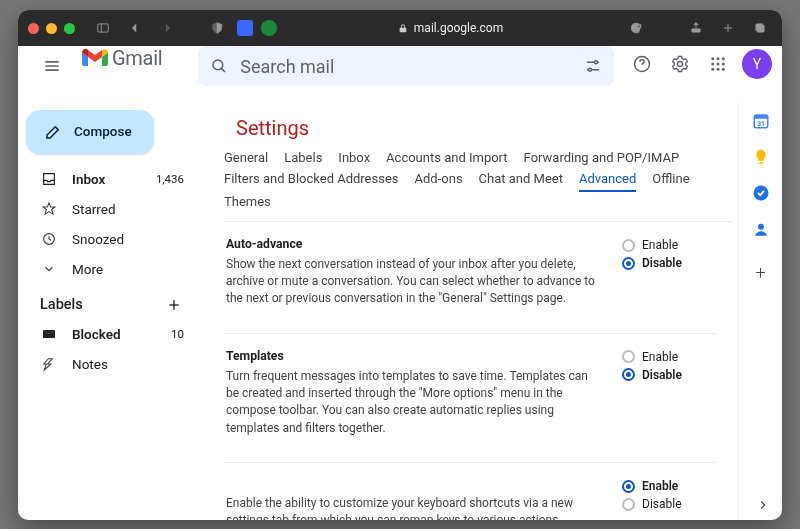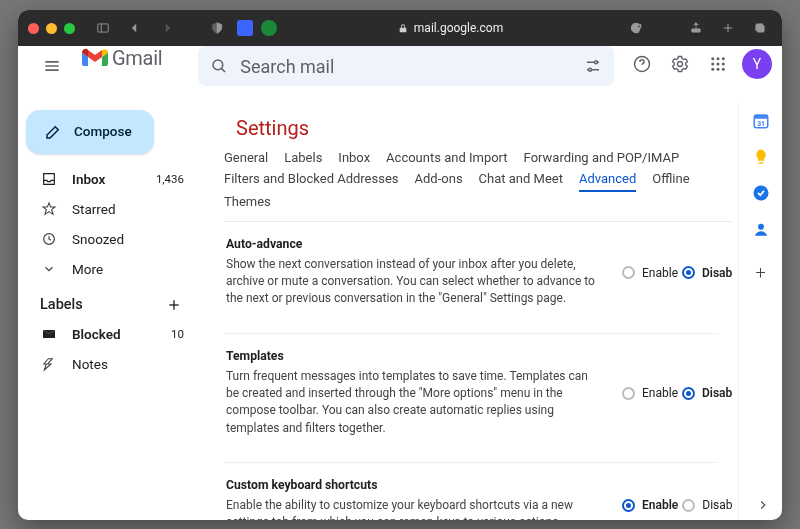--- a/index.html
+++ b/index.html
@@ -42,21 +42,21 @@
 .pgtitle{font-size:20px;color:#b91c1c;margin:4px 12px 10px}
 .tabs{display:flex;flex-wrap:wrap;gap:2px 16px;font-size:13px;color:#444;padding-bottom:8px}
 .tabs span{cursor:pointer;padding-bottom:4px}
 .tabs span.active{color:#0b57d0;border-bottom:2.5px solid #0b57d0;font-weight:400}
 .scroll{flex:1;overflow-y:auto;padding-right:14px;border-top:1px solid #e8eaed;position:relative}
 .scroll::-webkit-scrollbar{width:8px}
 .scroll::-webkit-scrollbar-thumb{background:#dadce0;border-radius:4px}
 .row{display:flex;gap:24px;padding:14px 6px 25px 2px;border-bottom:1px solid #eee;font-size:12px;color:#444}
 .row .desc{flex:1;line-height:1.45}
 .row .desc b{color:#202124;font-size:12.2px;display:inline-block;margin-bottom:2px}
-.opts{width:90px;flex-shrink:0;display:flex;flex-direction:row;gap:4px;padding-top:2px}
+.opts{width:90px;flex-shrink:0;display:flex;flex-direction:column;gap:4px;padding-top:2px}
 .opt{display:flex;align-items:center;gap:7px;font-size:12px;color:#202124}
 .opt .rb{width:13px;height:13px;border-radius:50%;border:2px solid #bbb;position:relative;flex-shrink:0}
 .opt.sel{font-weight:600}
 .opt.sel .rb{border-color:#0b57d0}
 .opt.sel .rb:after{content:"";position:absolute;inset:2px;border-radius:50%;background:#0b57d0}
 .rpane{width:44px;flex-shrink:0;display:flex;flex-direction:column;align-items:center;padding-top:10px;gap:18px;position:relative;border-left:1px solid #f1f3f4}
 .rpic{width:18px;height:18px;border-radius:3px}
 .rpane .plus{color:#444;font-size:18px;font-weight:300;margin-top:6px}
 .rpane .chev{position:absolute;bottom:8px;right:12px;color:#444}
 svg{display:block}
@@ -301,21 +301,21 @@
                   <span class="rb"></span>
                   <span>Enable</span>
                 </div>
                 <div class="opt sel">
                   <span class="rb"></span>
                   <span>Disable</span>
                 </div>
               </div>
             </div>
             <div class="row">
-              <div class="desc"><b>Custom keyboard shortcuts</b><br><span>Enable the ability to customize your keyboard shortcuts via a new settings tab from which you can remap keys to various actions.</span></div>
+              <div class="desc"><br><span>Enable the ability to customize your keyboard shortcuts via a new settings tab from which you can remap keys to various actions.</span></div>
               <div class="opts">
                 <div class="opt sel">
                   <span class="rb"></span>
                   <span>Enable</span>
                 </div>
                 <div class="opt">
                   <span class="rb"></span>
                   <span>Disable</span>
                 </div>
               </div>

